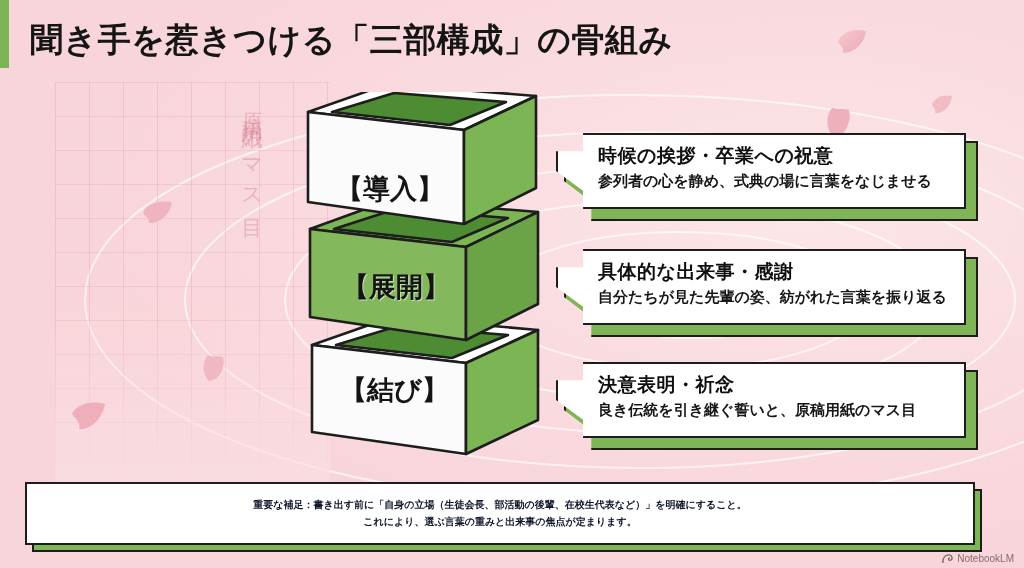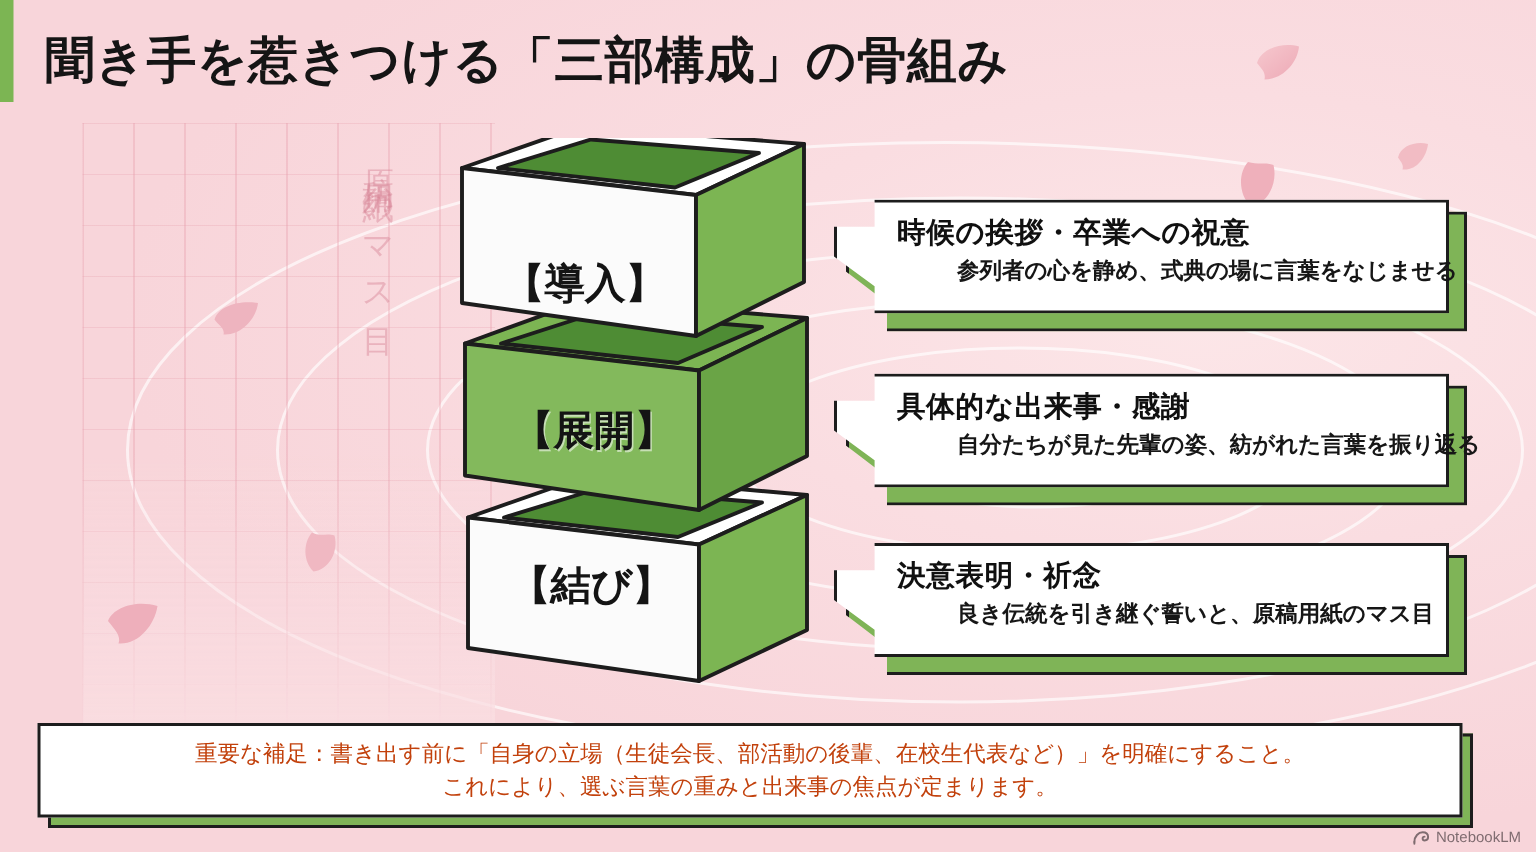--- a/index.html
+++ b/index.html
@@ -147,21 +147,20 @@
     letter-spacing: .5px;
     white-space: nowrap;
   }
   .callout .c-sub {
     font-size: 15px;
     font-weight: 700;
     color: #161616;
     line-height: 1.5;
     letter-spacing: 0px;
     white-space: nowrap;
-    margin-left: 40px;
   }
   #callout-0 { left: 556px; top: 133px; }
   #callout-1 { left: 556px; top: 249px; }
   #callout-2 { left: 556px; top: 362px; }
 
   
   .footnote {
     position: absolute;
     left: 25px;
     top: 482px;
@@ -183,23 +182,23 @@
     background: #ffffff;
     border: 2px solid #1d1d1d;
     box-sizing: border-box;
     display: flex;
     flex-direction: column;
     align-items: center;
     justify-content: center;
     gap: 3px;
   }
   .footnote .f-line {
-    font-size: 15px;
-    font-weight: 400;
-    color: #c2410c;
+    font-size: 10px;
+    font-weight: 700;
+    color: #0f172a;
     letter-spacing: 0px;
     white-space: nowrap;
   }
 
   
   .nblm {
     position: absolute;
     right: 10px;
     bottom: 4px;
     display: flex;

